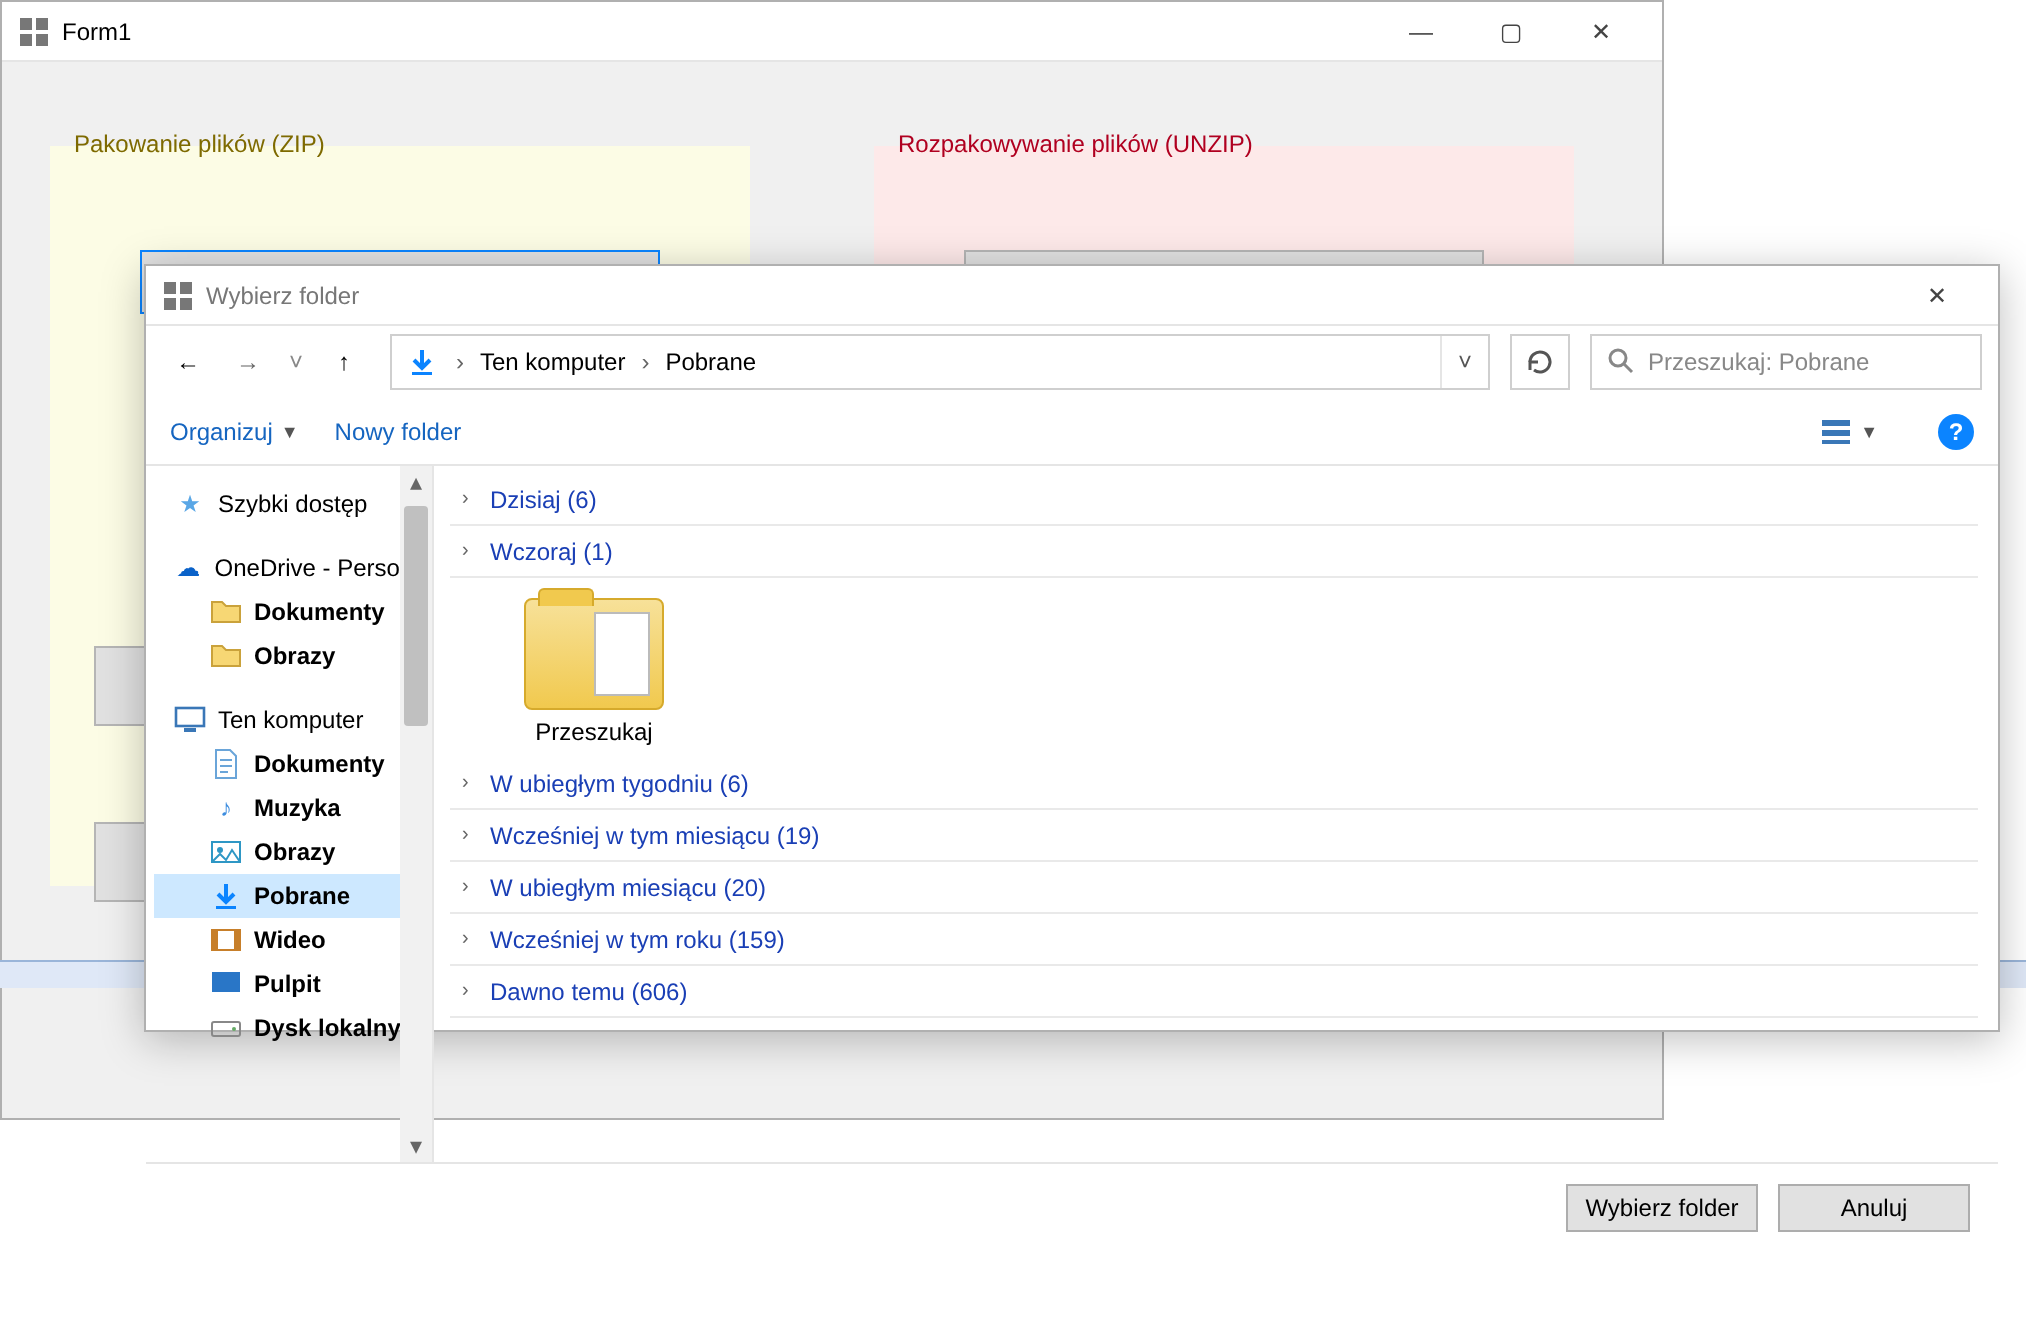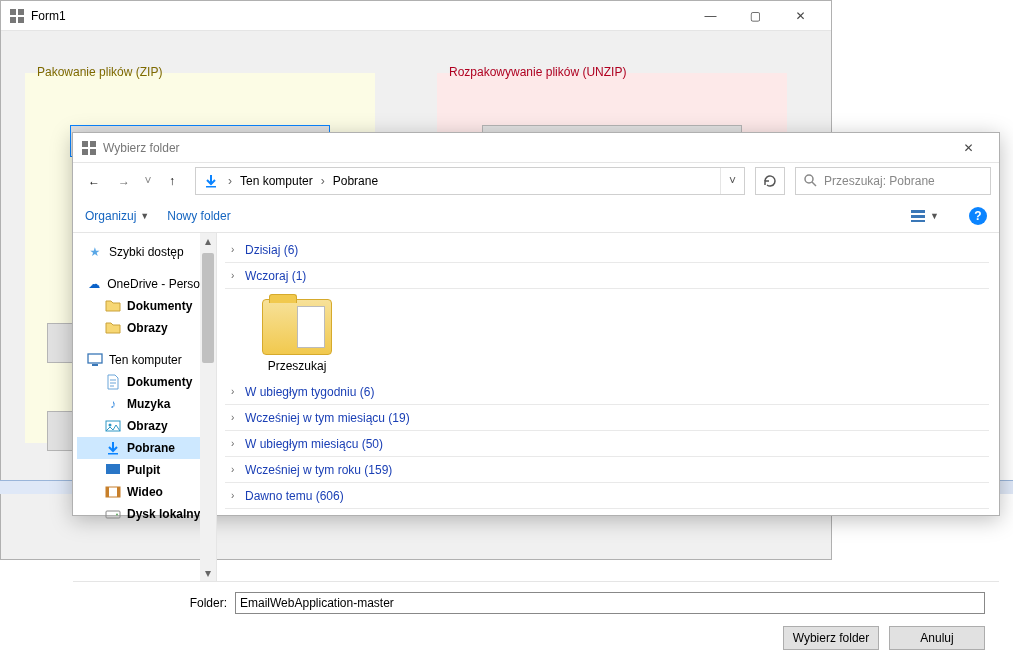--- a/index.html
+++ b/index.html
@@ -255,36 +255,36 @@
         <div class="sb-item indent sel">
             <span class="ic dl">
               <svg viewBox="0 0 16 16">
                 <path d="M8 2v8M4 7l4 4 4-4" stroke="#0b84ff" stroke-width="2" fill="none"></path>
                 <rect x="3" y="13" width="10" height="1.5" fill="#0b84ff"></rect>
               </svg>
             </span>
             <span>Pobrane</span>
           </div>
         <div class="sb-item indent">
-            <span class="ic desk">
-              <svg viewBox="0 0 16 16">
-                <rect x="1" y="2" width="14" height="10" fill="#2976c7"></rect>
-              </svg>
-            </span>
-            <span>Pulpit</span>
-          </div>
-        <div class="sb-item indent">
             <span class="ic vid">
               <svg viewBox="0 0 16 16">
                 <rect x="1" y="3" width="14" height="10" fill="none" stroke="#c77f2a"></rect>
                 <rect x="1" y="3" width="3" height="10" fill="#c77f2a"></rect>
                 <rect x="12" y="3" width="3" height="10" fill="#c77f2a"></rect>
               </svg>
             </span>
             <span>Wideo</span>
+          </div>
+        <div class="sb-item indent">
+            <span class="ic desk">
+              <svg viewBox="0 0 16 16">
+                <rect x="1" y="2" width="14" height="10" fill="#2976c7"></rect>
+              </svg>
+            </span>
+            <span>Pulpit</span>
           </div>
         <div class="sb-item indent">
             <span class="ic disk">
               <svg viewBox="0 0 16 16">
                 <rect x="1" y="5" width="14" height="7" rx="1" fill="none" stroke="#888"></rect>
                 <circle cx="12" cy="8.5" r="1" fill="#6a6"></circle>
               </svg>
             </span>
             <span>Dysk lokalny (C:)</span>
           </div>
@@ -313,36 +313,32 @@
       <div class="grp">
           <span class="chev">›</span>
           <span>W ubiegłym tygodniu (6)</span>
         </div>
       <div class="grp">
           <span class="chev">›</span>
           <span>Wcześniej w tym miesiącu (19)</span>
         </div>
       <div class="grp">
           <span class="chev">›</span>
-          <span>W ubiegłym miesiącu (50)</span>
+          <span>W ubiegłym miesiącu (20)</span>
         </div>
       <div class="grp">
           <span class="chev">›</span>
           <span>Wcześniej w tym roku (159)</span>
         </div>
       <div class="grp">
           <span class="chev">›</span>
           <span>Dawno temu (606)</span>
         </div>
     </div>
   </div>
 
   <div class="bottom">
-    <div class="folder-row">
-      <label>Folder:</label>
-      <input type="text" value="EmailWebApplication-master" style="">
-    </div>
     <div class="btn-row">
       <div class="dlg-btn">Wybierz folder</div>
       <div class="dlg-btn">Anuluj</div>
     </div>
   </div>
 </div>
 
 </body></html>

